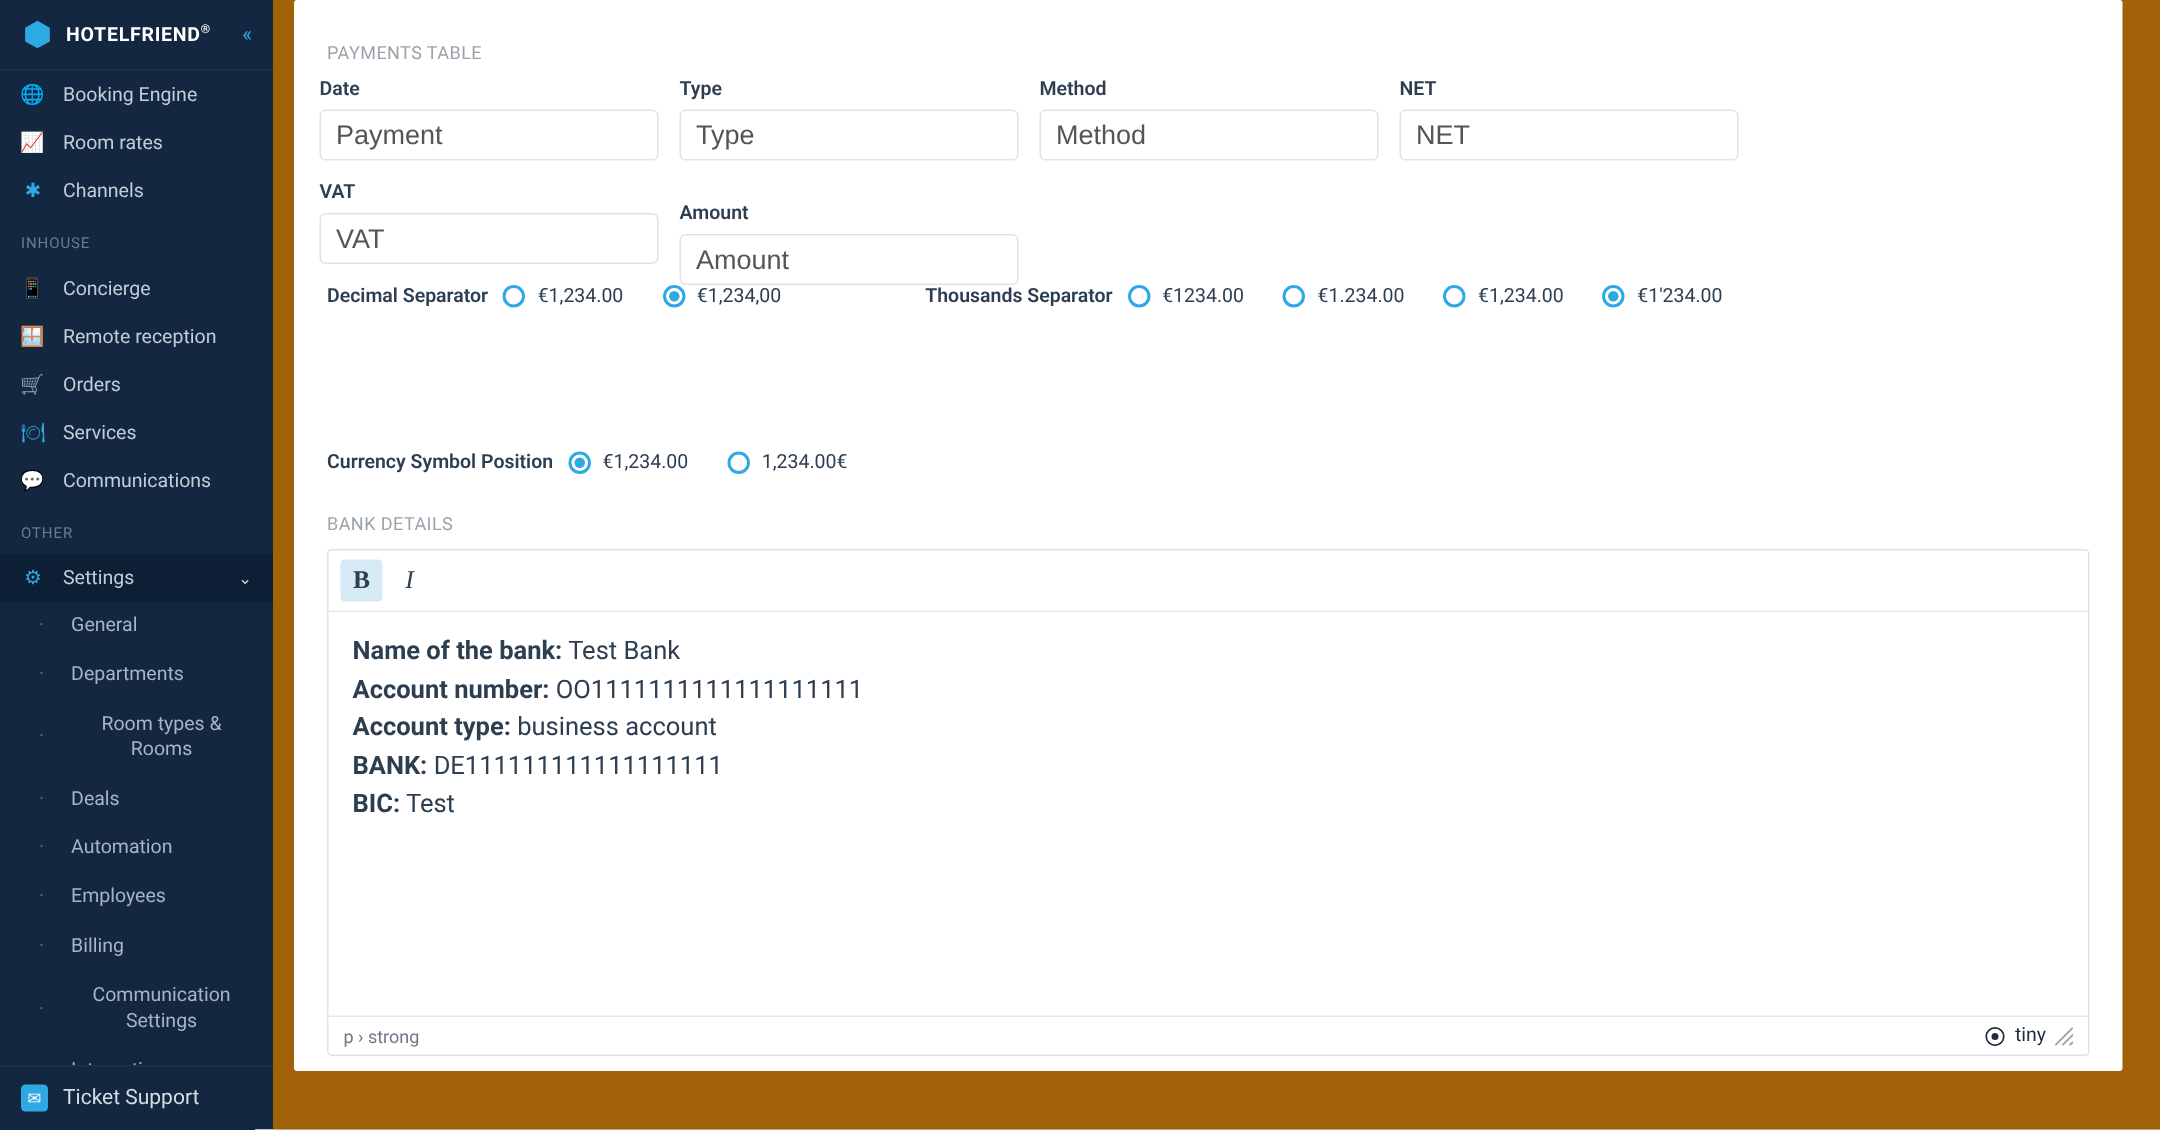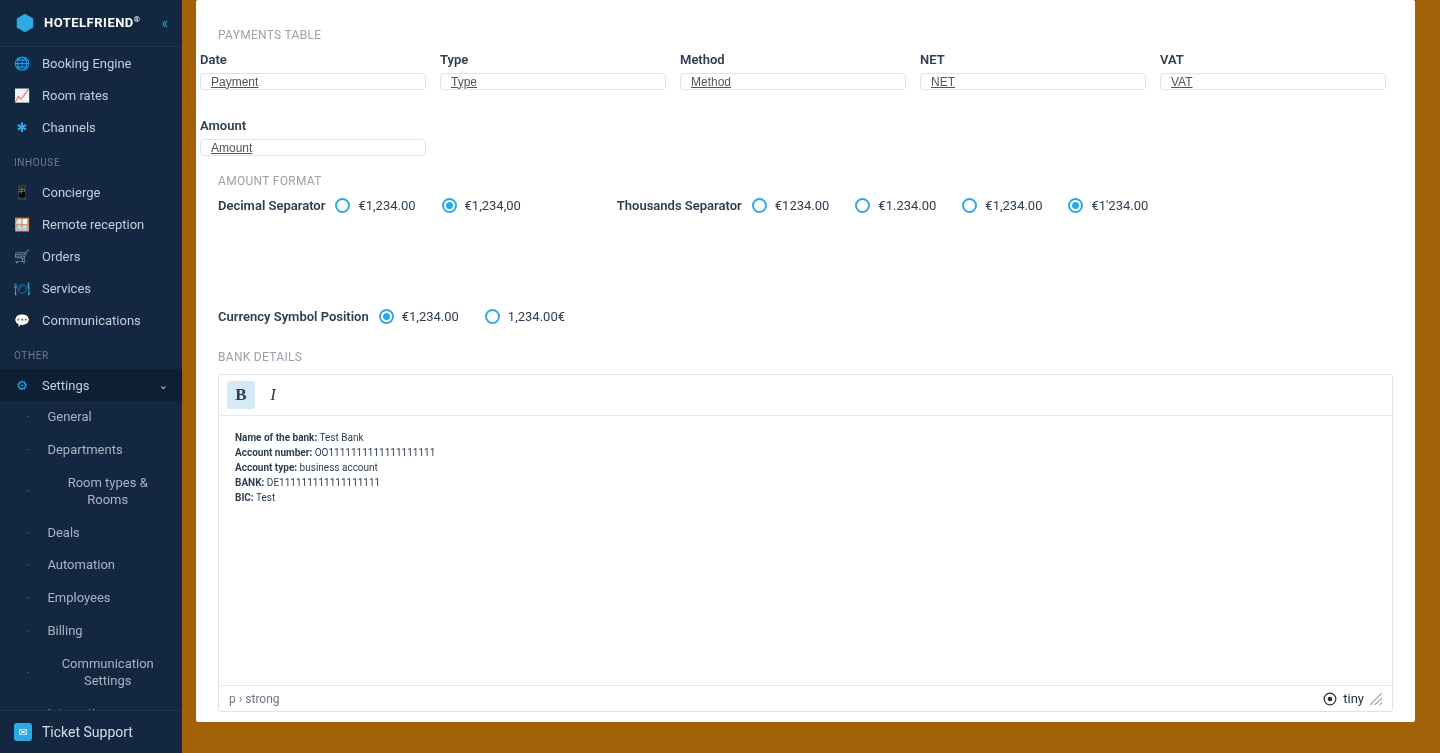--- a/index.html
+++ b/index.html
@@ -22,40 +22,40 @@
   .nav-item .caret { margin-left:auto; color:#c3cdd9; font-size:11px;}
   .sub-item { display:flex; align-items:center; gap:12px; padding:8px 14px 8px 40px; color:#a8b4c3; cursor:pointer; font-size:13px; line-height:1.3;text-align:center;}
   .sub-item::before{content:"·"; color:#5a6b82; margin-left:-14px; margin-right:6px;}
   .ticket { display:flex; align-items:center; gap:10px; padding:12px 14px; border-top:1px solid rgba(255,255,255,.05);}
   .ticket .ic{ width:18px;height:18px; background:#2ea9e3; border-radius:3px; display:inline-flex;align-items:center;justify-content:center; color:#fff; font-size:11px;}
 
   
   .main { flex:1; overflow-y:auto; background:#a16207; }
   .panel { background:#fff; margin:0 25px 18px 14px; padding:0 0 10px 0; border-radius:2px;}
   .section-title{ color:#9aa2aa; font-size:12px; letter-spacing:.3px; padding:18px 22px 10px;}
-  .form-row{ display:flex; gap:14px; flex-wrap:wrap; padding:0 4px;}
+  .form-row{ display:flex; gap:14px; flex-wrap:wrap; padding:0 17px;}
   .field{ display:flex; flex-direction:column; width:226px;}
   .field label{ font-weight:600; font-size:13px; color:#2c3e50; margin-bottom:6px;}
-  .field input{ height:17px; border:1px solid #dfe3e8; border-radius:4px; padding:0 10px; font-size:12px; color:#555; outline:none;text-decoration:underline;}
+  .field input{ height:34px; border:1px solid #dfe3e8; border-radius:4px; padding:0 10px; font-size:18px; color:#555; outline:none;}
   .row-inline{display:flex; gap:30px; padding:0 22px 8px; flex-wrap:wrap;}
   .radio-group{display:flex; gap:10px;}
   .radio-group .options{display:flex; gap:26px; align-items:center;}
   .radio{display:flex; align-items:center; gap:8px; cursor:pointer; font-size:13px; color:#2c3e50;text-align:center;}
   .radio .dot{width:15px;height:15px;border:2px solid #2ea9e3;border-radius:50%; display:inline-flex; align-items:center; justify-content:center;}
   .radio .dot .fill{width:7px;height:7px;border-radius:50%;background:#2ea9e3; display:none;}
   .radio.checked .dot .fill{display:block;}
 
   
   .editor{ border:1px solid #dfe3e8; border-radius:3px; margin:0 22px 0; display:flex; flex-direction:column; height:338px;}
   .editor-toolbar{ display:flex; align-items:center; gap:4px; padding:6px 8px; border-bottom:1px solid #e5e9ed;}
   .tb-btn{ width:28px;height:28px; display:flex;align-items:center;justify-content:center; border-radius:3px; font-family:"Times New Roman",serif; font-size:17px; cursor:pointer;}
   .tb-btn.bold{font-weight:700;}
   .tb-btn.italic{font-style:italic;}
   .tb-btn.active{background:#d6eaf5;}
-  .editor-body{ flex:1; padding:14px 16px; font-size:10px; line-height:1.5; overflow:auto;}
+  .editor-body{ flex:1; padding:14px 16px; font-size:17px; line-height:1.5; overflow:auto;}
   .editor-body p strong{font-weight:700;}
   .editor-status{height:26px; border-top:1px solid #e5e9ed; display:flex; align-items:center; padding:0 10px; font-size:12px; color:#6b7785;}
   .editor-status .tiny{margin-left:auto; display:flex; align-items:center; gap:6px;}
   .editor-status .tiny b{font-weight:400; color:#1f2d3d; font-size:13px;}
   .editor-status .grip{width:12px;height:12px;color:#9aa2aa;}
 
   .ghost-row{height:10px}
 </style>
 </head>
 <body>
@@ -153,21 +153,20 @@
         <div class="field">
           <label>VAT</label>
           <input value="VAT" style="">
         </div>
         <div class="field" style="flex-basis: 100%; max-width: 226px; margin-top: 14px;">
           <label>Amount</label>
           <input value="Amount" style="">
         </div>
       </div>
 
-    <div class="section-title">AMOUNT FORMAT</div>
     <div class="row-inline" style="gap:96px;">
       <div class="radio-group">
         <label style="font-weight:600;font-size:13px;">Decimal Separator</label>
         <div class="options" id="decimal-options">
             <div class="radio">
               <span class="dot"></span>
               <span>€1,234.00</span>
             </div>
             <div class="radio checked">
               <span class="dot">

